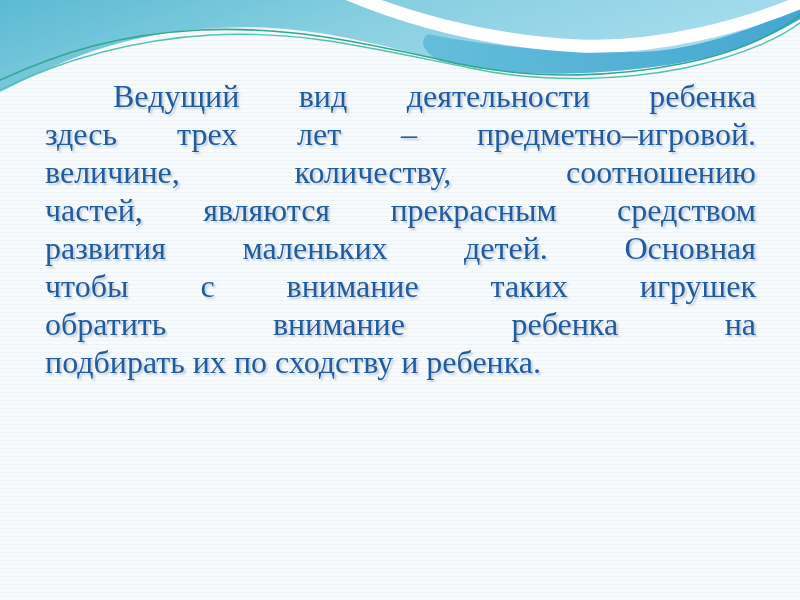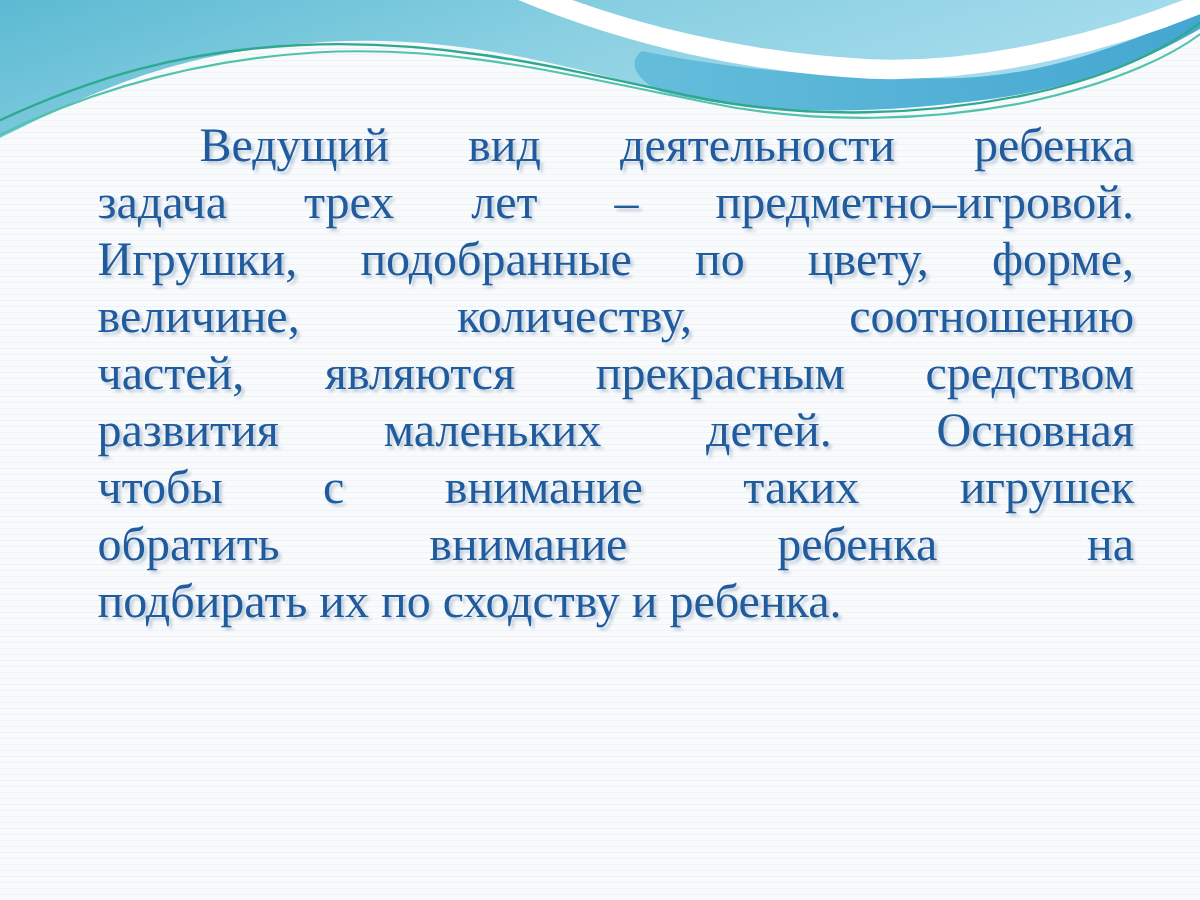--- a/index.html
+++ b/index.html
@@ -37,21 +37,20 @@
     width: 711px;
     color: #205b9d;
     font-size: 32px;
     line-height: 38px;
     text-shadow: 2px 2px 2px rgba(130, 155, 180, 0.45);
   }
   .text-line {
     text-align: justify;
     text-align-last: justify;
     white-space: nowrap;
-    margin-left: 20px;
   }
   .text-line.first {
     text-indent: 68px;
   }
   .text-line.last {
     text-align-last: left;
   }
 </style>
 </head>
 <body>
@@ -82,22 +81,21 @@
     <g>
       <path d="M-4,82 C60,52 120,34 200,30 C290,26 360,42 460,64 C540,81 620,76 680,64 C740,52 780,32 804,12" fill="none" stroke="#2fa88f" stroke-width="1.6"></path>
     </g>
     <g>
       <path d="M-4,92 C60,60 130,40 210,35 C300,30 370,48 470,68 C545,84 625,80 685,68 C745,55 785,36 806,18" fill="none" stroke="#52c2ac" stroke-width="1.4"></path>
     </g>
   </svg>
 
   <div class="text-block">
     <div class="text-line first">Ведущий вид деятельности ребенка</div>
-    <div class="text-line">задача трех лет – предметно–игровой.</div>
-    <div class="text-line">Игрушки, подобранные по цвету, форме,</div>
+    <div class="text-line">здесь трех лет – предметно–игровой.</div>
     <div class="text-line">величине, количеству, соотношению</div>
     <div class="text-line">частей, являются прекрасным средством</div>
     <div class="text-line">развития маленьких детей. Основная</div>
     <div class="text-line">чтобы с внимание таких игрушек</div>
     <div class="text-line">обратить внимание ребенка на</div>
     <div class="text-line last">подбирать их по сходству и ребенка.</div>
   </div>
 
 </div>
 

